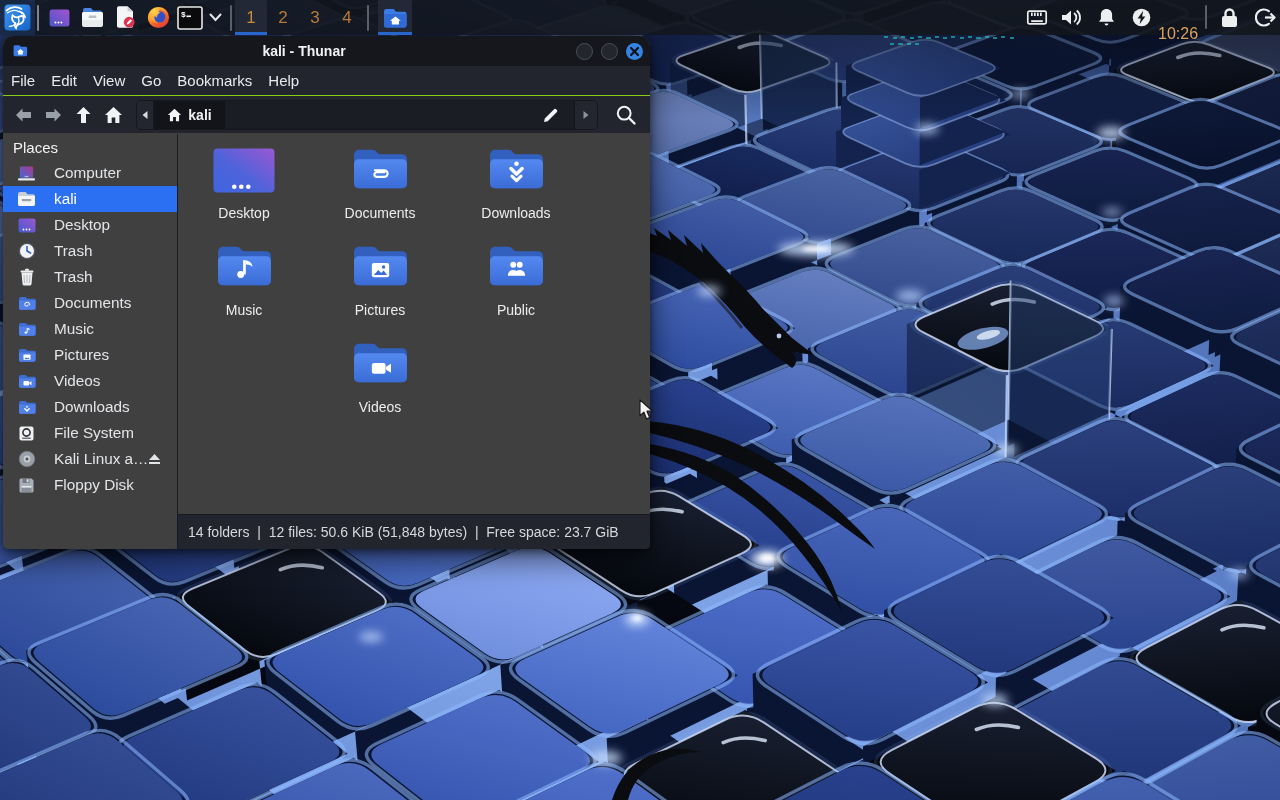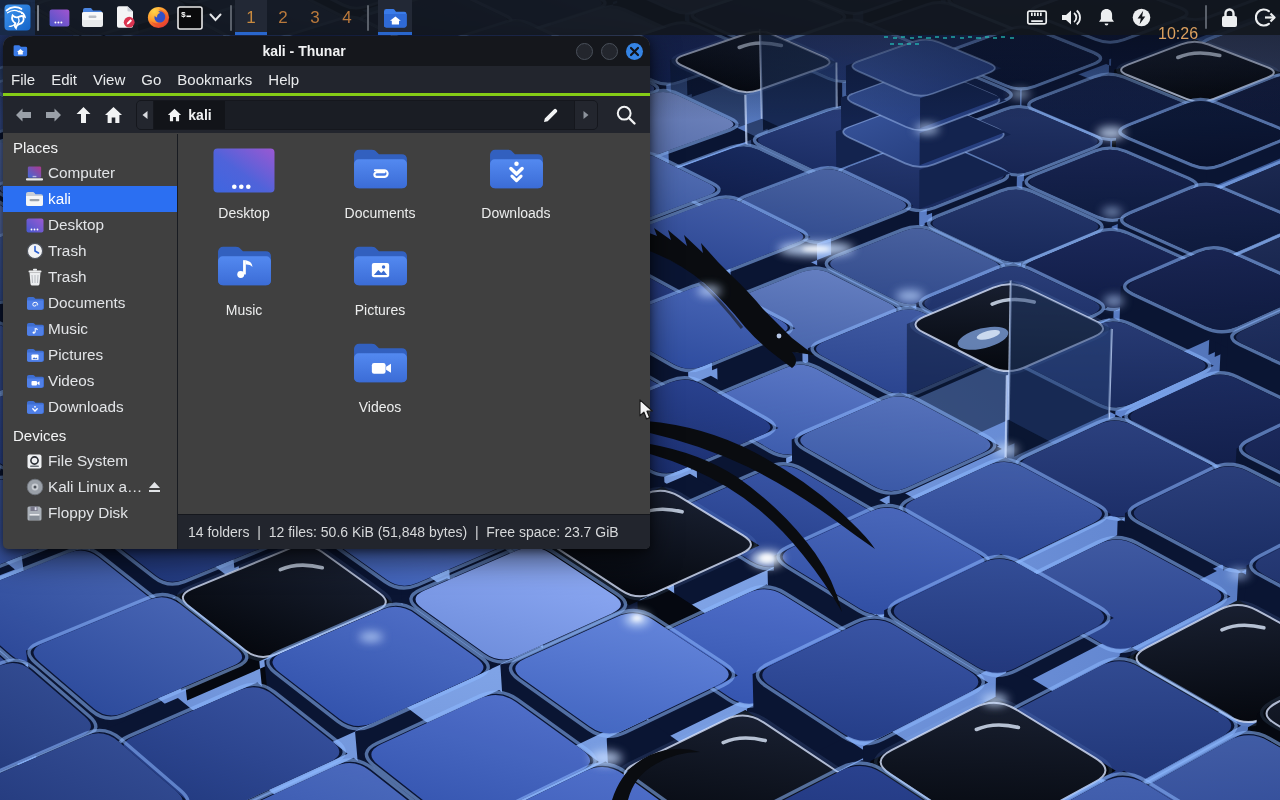--- a/index.html
+++ b/index.html
@@ -18,35 +18,35 @@
 #task:after{content:"";position:absolute;left:0;bottom:0;width:34px;height:3px;background:#2966cc}
 #pright{margin-left:auto;display:flex;align-items:center;height:35px}
 .ricon{height:35px;display:flex;align-items:center;justify-content:center}
 #clock{color:#dca05f;font-size:16px}
 
 #win{position:absolute;left:3px;top:36px;width:647px;height:513px;background:#404040;border-radius:10px 10px 5px 5px;box-shadow:0 10px 30px rgba(0,0,0,.6),0 2px 8px rgba(0,0,0,.5);z-index:40;overflow:hidden}
 #titlebar{height:30px;background:#15171c;position:relative;border-radius:10px 10px 0 0}
 #title{position:absolute;left:301px;top:7px;transform:translateX(-50%);color:#f1f2f3;font-size:14px;font-weight:bold;white-space:nowrap}
 .tbtn{position:absolute;top:7px;width:17px;height:17px;border-radius:50%;border:1px solid #4a505a}
 #close{background:#3584e4;border:none;display:flex;align-items:center;justify-content:center}
-#menubar{height:30px;display:flex;align-items:center;color:#e8eaec;font-size:15px;border-bottom:3px solid #84cc16;background:#22252d}
+#menubar{height:30px;display:flex;align-items:center;color:#e8eaec;font-size:15px;border-bottom:1px solid #84cc16;background:#22252d}
 .mi{padding:0 8px;font-size:15px}
 #toolbar{height:37px;display:flex;align-items:center;background:#22252d}
 .navb{width:30px;height:30px;display:flex;align-items:center;justify-content:center}
 #pathbar{height:30px;flex:0 0 462px;margin-left:8px;background:#1a1d24;border:1px solid #15171d;border-radius:5px;display:flex;align-items:stretch;overflow:hidden}
 #pb-arrow{width:17px;display:flex;align-items:center;justify-content:center;background:#23262e;border-right:1px solid #15171d}
 #pb-kali{width:71px;display:flex;align-items:center;justify-content:center;background:#121419;color:#f0f1f2;font-weight:bold;font-size:14px;gap:6px}
 #pb-rest{flex:1;position:relative}
 #pb-edit{position:absolute;right:14px;top:5px}
 #pb-next{width:23px;display:flex;align-items:center;justify-content:center;background:#23262e;border-left:1px solid #15171d}
 #searchb{width:40px;height:30px;display:flex;align-items:center;justify-content:center;margin-left:8px}
 #wbody{position:absolute;left:0;top:98px;right:0;bottom:0;display:flex}
 #sidebar{width:175px;border-right:1px solid #181b21;padding-top:0;overflow:hidden}
 .shead{font-weight:normal;color:#f2f3f4;font-size:15px;line-height:17px;padding:5px 0 4px 10px}
-.srow{height:26px;display:flex;align-items:center;color:#e2e4e7;font-size:15.3px;gap:4px;padding-left:22px;position:relative}
+.srow{height:26px;display:flex;align-items:center;color:#e2e4e7;font-size:15.3px;gap:18px;padding-left:14px;position:relative}
 .srow.sel{background:#2b6ff2;color:#fff;margin:0 0 0 0}
 .sic{width:19px;height:19px;flex:0 0 19px;display:flex;align-items:center;justify-content:center}
 #main{flex:1;position:relative}
 .cell{position:absolute;width:120px;text-align:center}
 .cell .ic{display:flex;justify-content:center;height:46px;align-items:flex-start}
 .cell .lb{color:#eceded;font-size:14px;margin-top:11px}
 #statusbar{position:absolute;left:0;right:0;bottom:0;height:35px;border-top:1px solid #15171d;background:#22252d;color:#d6d8da;font-size:14px;display:flex;align-items:center;padding-left:10px}
 #cursor{position:absolute;left:638px;top:399px;z-index:60}
 </style></head>
 <body>
@@ -2030,21 +2030,20 @@
           <span class="sic">
             <svg width="18" height="15" viewBox="0 0 18 15">
               <path d="M1 2.8 a1.8 1.8 0 0 1 1.8-1.8 h4 c0.9 0 1.4 0.3 1.9 0.9 l0.7 0.9 h6.8 a1.8 1.8 0 0 1 1.8 1.8 V12 a1.8 1.8 0 0 1-1.8 1.8 H2.8 A1.8 1.8 0 0 1 1 12 Z" fill="#3e6ed2"></path>
               <path d="M1 4.6 h16 V12 a1.8 1.8 0 0 1-1.8 1.8 H2.8 A1.8 1.8 0 0 1 1 12 Z" fill="#5080e8"></path>
               <circle cx="9" cy="6.8" r="0.9" fill="#fff"></circle>
               <path d="M6.8 8.8 L9 11 L11.2 8.8" fill="none" stroke="#fff" stroke-width="1.4" stroke-linecap="round"></path>
             </svg>
           </span>
           <span>Downloads</span>
         </div>
-    <div class="shead" style="padding-top:7px">Devices</div>
     <div class="srow">
           <span class="sic">
             <svg width="17" height="17" viewBox="0 0 17 17">
               <rect x="1.5" y="1.5" width="14" height="14" rx="2" fill="#eef0f2"></rect>
               <circle cx="8.5" cy="7.5" r="3.6" fill="none" stroke="#2a2e35" stroke-width="1.6"></circle>
               <rect x="4" y="12.5" width="9" height="1.6" rx="0.8" fill="#6b7077"></rect>
             </svg>
           </span>
           <span>File System</span>
         </div>
@@ -2158,20 +2157,38 @@
               </defs>
               <path d="M2 9 a5 5 0 0 1 5-5 h12.5 c2.2 0 3.6 0.8 4.7 2.2 L26.5 8.4 H49 a5 5 0 0 1 5 5 V37 a5 5 0 0 1-5 5 H7 a5 5 0 0 1-5-5 Z" fill="#3260bf"></path>
               <rect x="2" y="13.5" width="52" height="28.5" rx="4.5" fill="url(#fb3258)"></rect>
               <rect x="19.5" y="20" width="17" height="14" rx="2" fill="#fff"></rect>
               <path d="M21.5 31.8 l4.3-4.8 2.9 2.9 2.4-2.4 3.4 4.3 Z" fill="#3c6dd2"></path>
               <circle cx="31" cy="24" r="1.7" fill="#3c6dd2"></circle>
             </svg>
           </div>
           <div class="lb">Pictures</div>
         </div>
+        <div class="cell" style="left:278px;top:111px">
+          <div class="ic">
+            <svg width="57" height="43" viewBox="0 3 56 41">
+              <defs>
+                <linearGradient id="fb2735" x1="0" y1="0" x2="0" y2="1">
+                  <stop offset="0" stop-color="#5389f0"></stop>
+                  <stop offset="1" stop-color="#3b6cd6"></stop>
+                </linearGradient>
+              </defs>
+              <path d="M2 9 a5 5 0 0 1 5-5 h12.5 c2.2 0 3.6 0.8 4.7 2.2 L26.5 8.4 H49 a5 5 0 0 1 5 5 V37 a5 5 0 0 1-5 5 H7 a5 5 0 0 1-5-5 Z" fill="#3260bf"></path>
+              <rect x="2" y="13.5" width="52" height="28.5" rx="4.5" fill="url(#fb2735)"></rect>
+              <circle cx="24.8" cy="21.8" r="2.9" fill="#fff"></circle>
+              <circle cx="31.2" cy="21.8" r="2.9" fill="#fff"></circle>
+              <path d="M19.5 32.5 c0-3.6 2.4-5.6 5.3-5.6 c1.3 0 2.4 0.4 3.2 1.1 c0.8-0.7 1.9-1.1 3.2-1.1 c2.9 0 5.3 2 5.3 5.6 Z" fill="#fff"></path>
+            </svg>
+          </div>
+          <div class="lb">Public</div>
+        </div>
         <div class="cell" style="left:142px;top:208px">
           <div class="ic">
             <svg width="57" height="43" viewBox="0 3 56 41">
               <defs>
                 <linearGradient id="fb1873" x1="0" y1="0" x2="0" y2="1">
                   <stop offset="0" stop-color="#5389f0"></stop>
                   <stop offset="1" stop-color="#3b6cd6"></stop>
                 </linearGradient>
               </defs>
               <path d="M2 9 a5 5 0 0 1 5-5 h12.5 c2.2 0 3.6 0.8 4.7 2.2 L26.5 8.4 H49 a5 5 0 0 1 5 5 V37 a5 5 0 0 1-5 5 H7 a5 5 0 0 1-5-5 Z" fill="#3260bf"></path>

